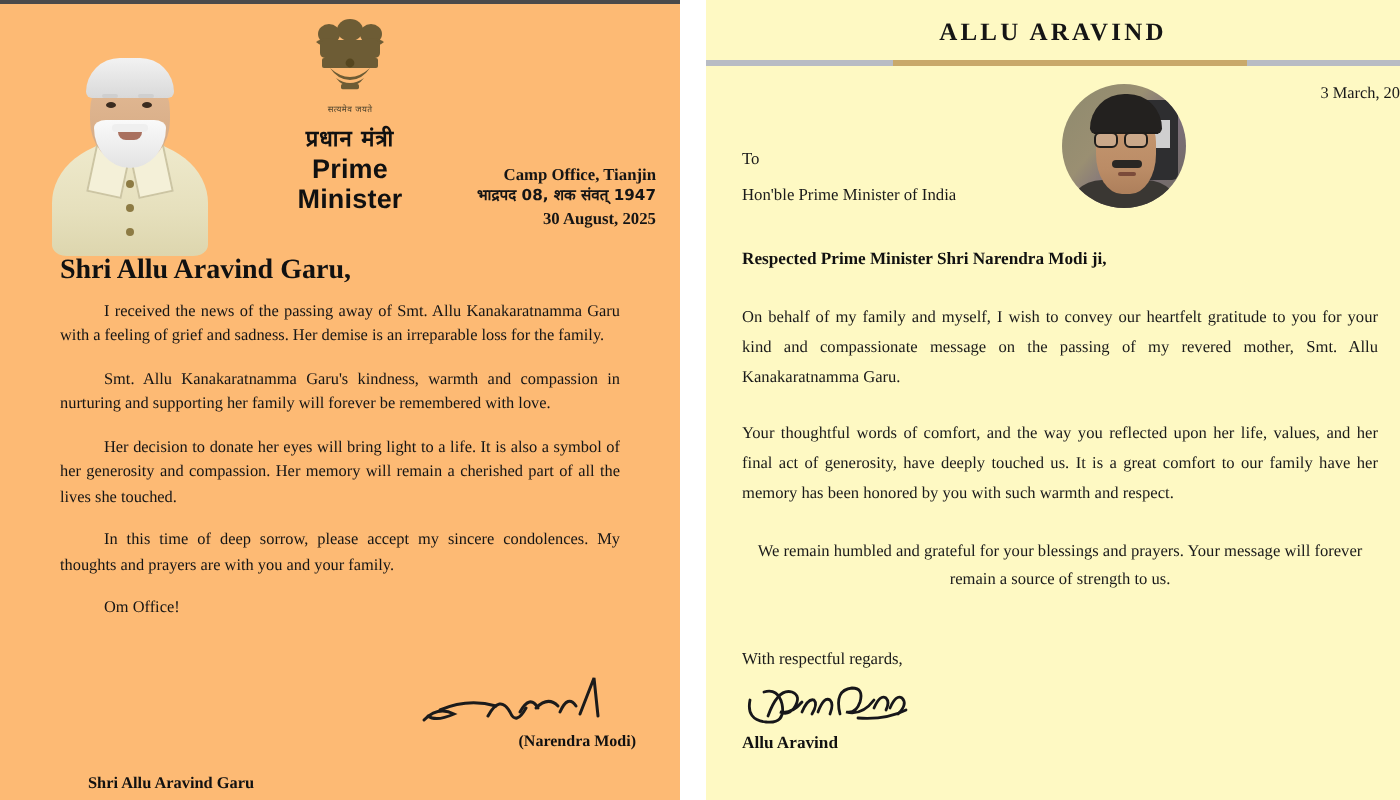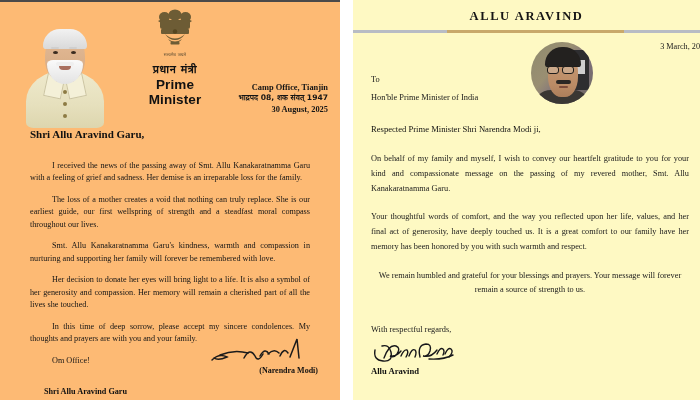--- a/index.html
+++ b/index.html
@@ -209,23 +209,23 @@
   .addr-block div { font-size: 8.4px; color: #151515; white-space: nowrap; font-weight: bold; }
   .addr-hindi { font-family: "DejaVu Sans", sans-serif; font-size: 7.6px !important; }
 
   .letter-left .body {
     position: absolute;
     left: 30px;
     top: 128px;
     width: 280px;
   }
   .salutation {
-    font-size: 11px;
-    font-weight: 700;
-    margin-bottom: 20px;
+    font-size: 14px;
+    font-weight: 700;
+    margin-bottom: 6px;
     color: #111;
   }
   .para {
     font-size: 8.2px;
     line-height: 1.52;
     text-align: justify;
     text-indent: 22px;
     margin: 0 0 9px 0;
     color: #151515;
   }
@@ -409,21 +409,21 @@
     left: 18px;
     top: 93px;
     font-size: 8.4px;
     color: #1a1a1a;
   }
   .aa-respected {
     position: absolute;
     left: 18px;
     top: 124px;
     font-size: 8.6px;
-    font-weight: 400;
+    font-weight: 700;
     color: #111;
   }
   .aa-body {
     position: absolute;
     left: 18px;
     top: 152px;
     width: 318px;
   }
   .aa-para {
     font-size: 8.3px;
@@ -516,21 +516,20 @@
       <div class="addr-block">
         <div>Camp Office, Tianjin</div>
         <div class="addr-hindi">भाद्रपद 08, शक संवत् 1947</div>
         <div>30 August, 2025</div>
       </div>
     </div>
 
     <div class="body">
       <div class="salutation">Shri Allu Aravind Garu,</div>
       <p class="para">I received the news of the passing away of Smt. Allu Kanakaratnamma Garu with a feeling of grief and sadness. Her demise is an irreparable loss for the family.</p>
-      <p class="para">The loss of a mother creates a void that nothing can truly replace. She is our earliest guide, our first wellspring of strength and a steadfast moral compass throughout our lives.</p>
       <p class="para">Smt. Allu Kanakaratnamma Garu's kindness, warmth and compassion in nurturing and supporting her family will forever be remembered with love.</p>
       <p class="para">Her decision to donate her eyes will bring light to a life. It is also a symbol of her generosity and compassion. Her memory will remain a cherished part of all the lives she touched.</p>
       <p class="para">In this time of deep sorrow, please accept my sincere condolences. My thoughts and prayers are with you and your family.</p>
       <p class="para short">Om Office!</p>
     </div>
 
     <div class="sig-left">
       <div class="sig-mark-left">
         <svg width="120" height="30" viewBox="0 0 120 30">
           <g fill="none" stroke="#1b1b1b" stroke-width="1.5" stroke-linecap="round">

